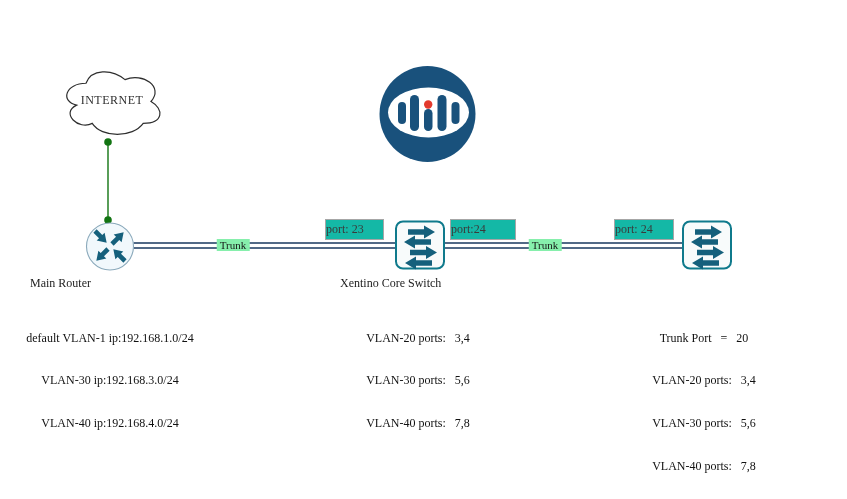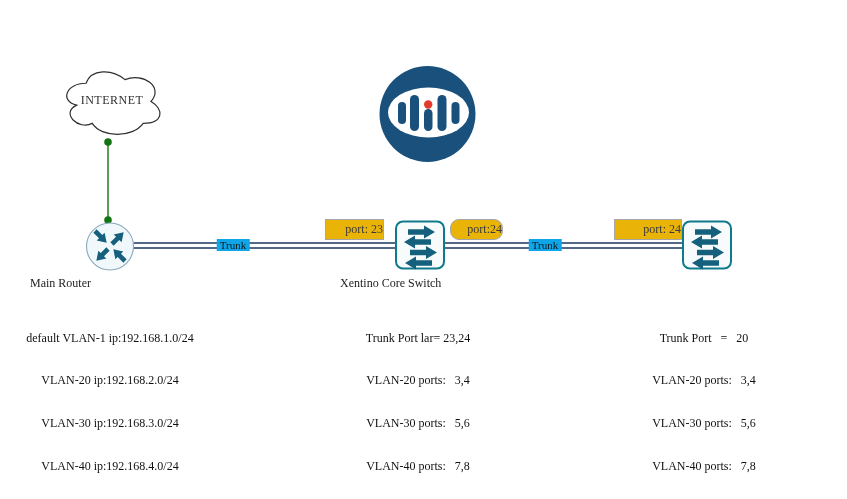--- a/index.html
+++ b/index.html
@@ -13,33 +13,33 @@
     left:52px;top:93px;width:120px;text-align:center;
     font-size:12px;color:#2f2f2f;letter-spacing:.5px;
   }
   .dev-label{
     top:276px;width:160px;text-align:left;font-size:12px;color:#1c1c1c;
   }
   .router-label{left:30px;}
   .core-label{left:340px;}
   .end-label{left:627px;}
   .trunk-label{
-    top:239px;transform:translateX(-50%);background:#0ea5e9;
+    top:239px;transform:translateX(-50%);background:#86efac;
     padding:0 3px;font-size:11px;color:#161616;
   }
   .trunk-1{left:233px;}
   .trunk-2{left:545px;}
   .port-box{
     top:219px;height:21px;box-sizing:border-box;
-    background:#eab308;border:1px solid #a6a6a6;
-    font-size:12px;color:#3a3a3a;text-align:right;line-height:19px;
+    background:#14b8a6;border:1px solid #a6a6a6;
+    font-size:12px;color:#3a3a3a;text-align:left;line-height:19px;
   }
   .port-1{left:325px;width:59px;}
-  .port-2{left:450px;width:53px;border-radius:9px;}
-  .port-3{left:614px;width:68px;}
+  .port-2{left:450px;width:66px;}
+  .port-3{left:614px;width:60px;}
   .info-block{
     top:302px;width:220px;text-align:center;
     font-size:12px;line-height:14.3px;color:#111111;white-space:pre;
   }
   .router-info{left:0px;}
   .core-info{left:308px;}
   .end-info{left:594px;}
 </style>
 </head>
 <body>
@@ -129,29 +129,27 @@
 
   <div class="abs port-box port-1">port: 23</div>
   <div class="abs port-box port-2">port:24</div>
   <div class="abs port-box port-3">port: 24</div>
 
   <div class="abs dev-label router-label">Main Router</div>
   <div class="abs dev-label core-label">Xentino Core Switch</div>
 
   <div class="abs info-block router-info">
     <div>default VLAN-1 ip:192.168.1.0/24</div>
-    <div>VLAN-20 ip:192.168.2.0/24</div>
     <div>VLAN-30 ip:192.168.3.0/24</div>
     <div>VLAN-40 ip:192.168.4.0/24</div>
     
     
   </div>
 
   <div class="abs info-block core-info">
-    <div>Trunk Port lar= 23,24</div>
     <div>VLAN-20 ports:   3,4</div>
     <div>VLAN-30 ports:   5,6</div>
     <div>VLAN-40 ports:   7,8</div>
     
     
     
   </div>
 
   <div class="abs info-block end-info">
     <div>Trunk Port   =   20</div>

